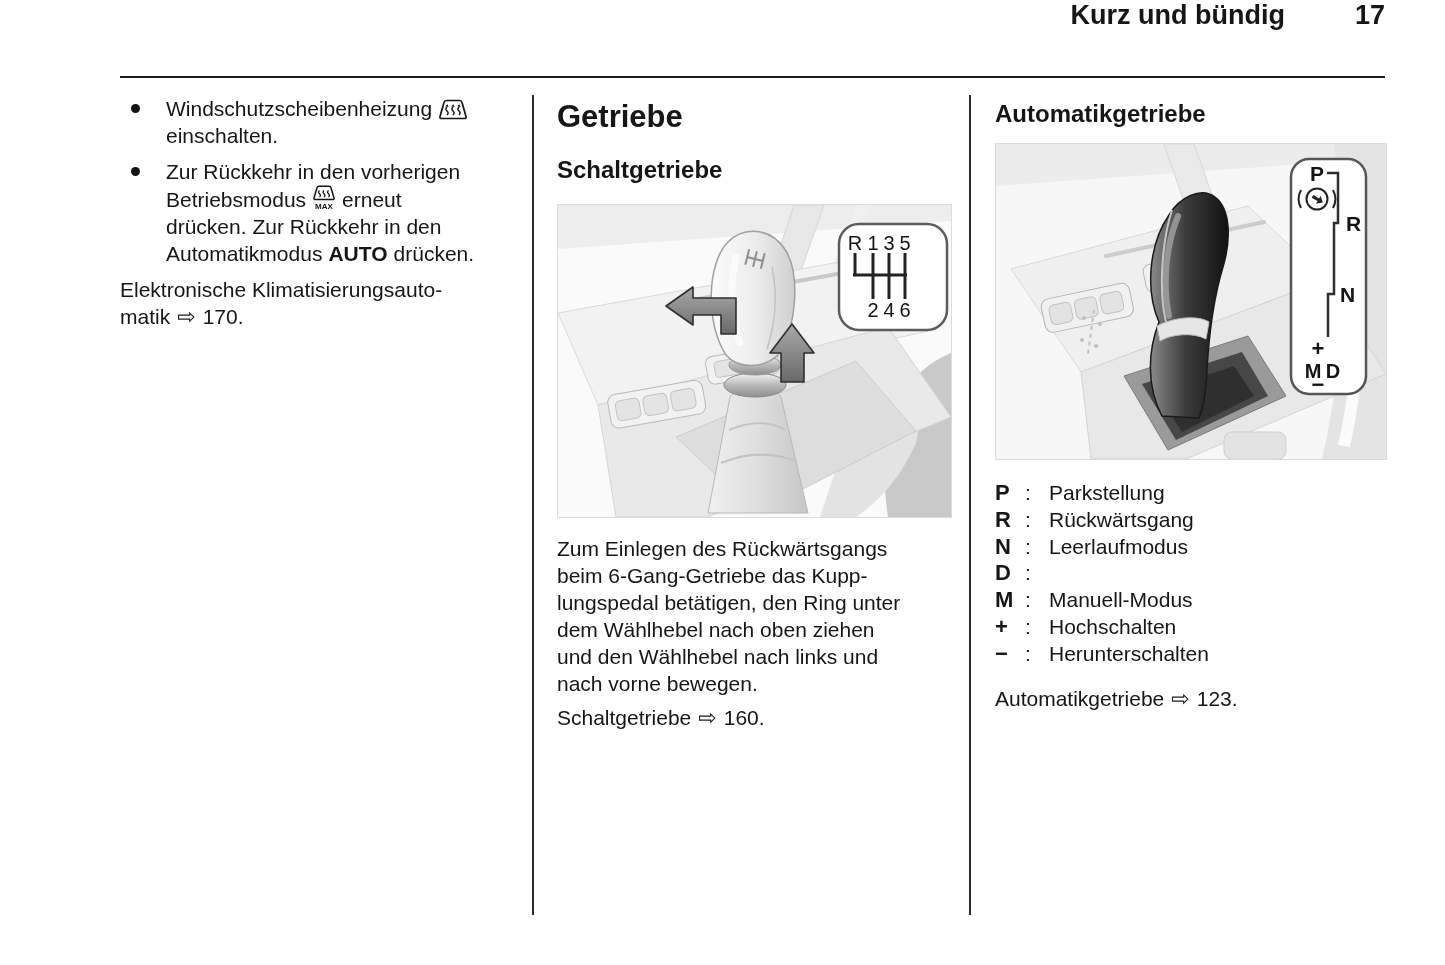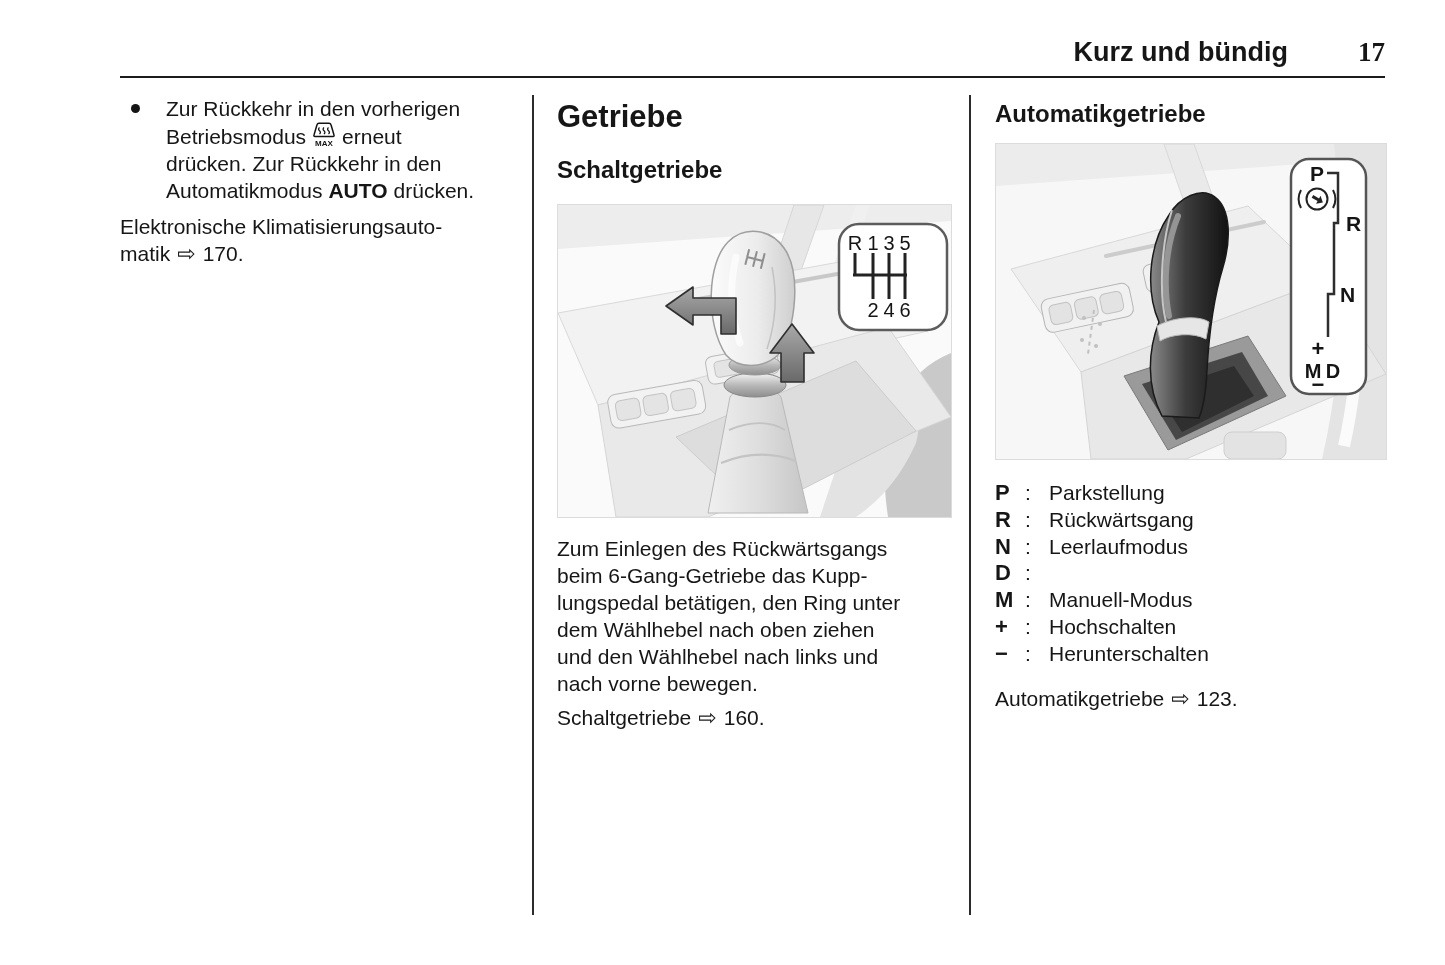--- a/index.html
+++ b/index.html
@@ -1,24 +1,24 @@
 <!DOCTYPE html>
 <html><head>
 <meta charset="utf-8">
 <style>
   html,body{margin:0;padding:0;background:#fff;}
   .page{position:relative;width:1445px;height:965px;background:#ffffff;
         font-family:"Liberation Sans",sans-serif;color:#161616;overflow:hidden;}
 
   
   .header{position:absolute;left:120px;top:0;width:1265px;height:78px;
-          border-bottom:2px solid #1c1c1c;display:flex;align-items:flex-end;
+          border-bottom:2px solid #1c1c1c;display:flex;
           justify-content:flex-end;padding-bottom:8px;box-sizing:border-box;}
   .header-title{font-size:27px;font-weight:bold;}
-  .page-num{font-size:27px;font-weight:bold;margin-left:70px;font-family:Liberation Serif, serif;}
+  .page-num{font-size:27px;font-weight:bold;margin-left:70px;}
 
   
   .col{position:absolute;top:95px;}
   .col1{left:120px;width:392px;}
   .col2{left:557px;width:437px;}
   .col3{left:995px;width:390px;}
   .divider{position:absolute;top:95px;width:2px;height:820px;background:#2b2b2b;}
   .d1{left:532px;} .d2{left:969px;}
 
   .txt{font-size:21px;line-height:27px;white-space:pre-line;margin:0;}
@@ -59,20 +59,31 @@
 
   <div class="header">
     <span class="header-title">Kurz und bündig</span>
     <span class="page-num">17</span>
   </div>
 
   <div class="divider d1"></div>
   <div class="divider d2"></div>
 
   <div class="col col1">
+    <div class="bullet">
+      <span class="bullet-marker">
+          <span class="bullet-dot"></span>
+        </span>
+      <p class="txt bullet-text"><span>Windschutzscheibenheizung</span><span class="inline-icon"><svg width="30" height="21" viewBox="0 0 30 21">
+              <path d="M3.5,19.5 Q1.5,19.5 2,17.5 L6,3.5 Q6.5,1.5 8.5,1.5 L21.5,1.5 Q23.5,1.5 24,3.5 L28,17.5 Q28.5,19.5 26.5,19.5 Z" fill="none" stroke="#141414" stroke-width="1.7"></path>
+              <path d="M9,16 q2.2,-2 0,-4 q-2.2,-2 0,-4 M15,16 q2.2,-2 0,-4 q-2.2,-2 0,-4 M21,16 q2.2,-2 0,-4 q-2.2,-2 0,-4" fill="none" stroke="#141414" stroke-width="1.5"></path>
+              <path d="M7.2,7.2 L9.4,5.2 L10.6,7.9 Z M13.2,7.2 L15.4,5.2 L16.6,7.9 Z M19.2,7.2 L21.4,5.2 L22.6,7.9 Z" fill="#141414"></path>
+            </svg></span><span>
+einschalten.</span></p>
+    </div>
 
     <div class="bullet">
       <span class="bullet-marker">
           <span class="bullet-dot"></span>
         </span>
       <p class="txt bullet-text"><span>Zur Rückkehr in den vorherigen
 Betriebsmodus</span><span class="inline-icon"><svg width="24" height="26" viewBox="0 0 24 26">
               <path d="M3,14.5 Q1.5,14.5 2,13 L5,2.8 Q5.4,1.2 7,1.2 L17,1.2 Q18.6,1.2 19,2.8 L22,13 Q22.5,14.5 21,14.5 Z" fill="none" stroke="#141414" stroke-width="1.5"></path>
               <path d="M7.5,12 q1.8,-1.6 0,-3.2 q-1.8,-1.6 0,-3.2 M12,12 q1.8,-1.6 0,-3.2 q-1.8,-1.6 0,-3.2 M16.5,12 q1.8,-1.6 0,-3.2 q-1.8,-1.6 0,-3.2" fill="none" stroke="#141414" stroke-width="1.3"></path>
               <text x="12" y="24" text-anchor="middle" font-size="8" font-weight="bold">MAX</text>

